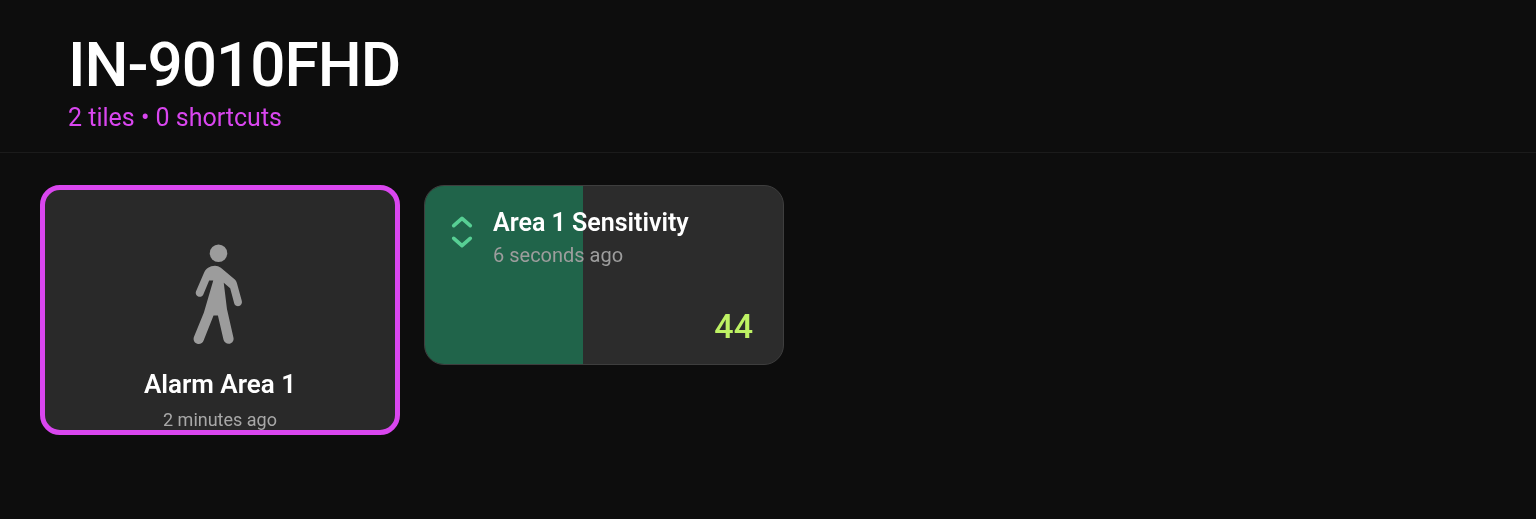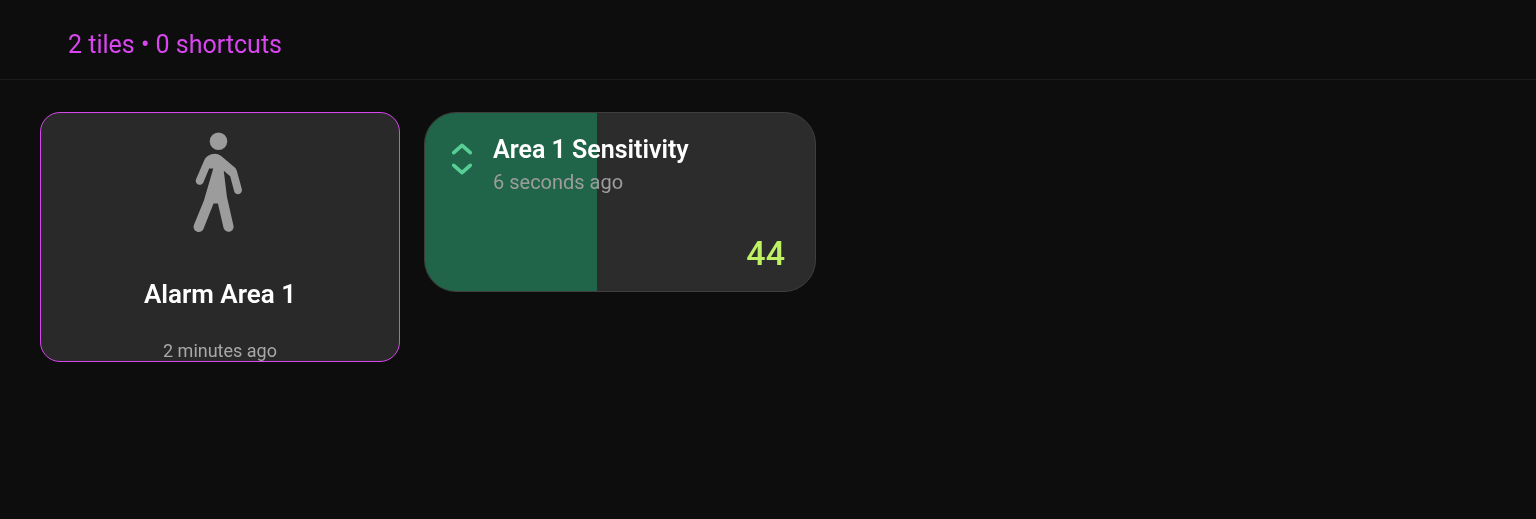--- a/index.html
+++ b/index.html
@@ -30,26 +30,26 @@
     .tiles {
       display: flex;
       gap: 24px;
       padding: 32px 40px;
     }
     
     .tile-motion {
       width: 360px;
       height: 250px;
       background: #292929;
-      border: 1px solid #d946ef;
+      border: 5px solid #d946ef;
       border-radius: 20px;
       display: flex;
       flex-direction: column;
       align-items: center;
-      justify-content: space-between;
+      justify-content: flex-end;
       padding-top: 16px;
     }
     .walk-icon {
       width: 80px;
       height: 110px;
       margin-bottom: 18px;
     }
     .walk-icon svg { display: block; }
     .tile-motion .tile-label {
       font-size: 26px;
@@ -57,24 +57,24 @@
       color: #ffffff;
     }
     .tile-motion .tile-time {
       font-size: 18px;
       font-weight: 400;
       color: #a8a8a8;
       margin-top: 10px;
     }
     
     .tile-sens {
-      width: 392px;
+      width: 360px;
       height: 180px;
       border: 1px solid #3e3e3e;
-      border-radius: 32px;
+      border-radius: 20px;
       position: relative;
       overflow: hidden;
       background: #2c2c2c;
     }
     .sens-fill {
       position: absolute;
       left: 0; top: 0; bottom: 0;
       background: #20644a;
     }
     .sens-content {
@@ -122,20 +122,21 @@
       bottom: 18px;
       font-size: 34px;
       font-weight: 500;
       color: #bef264;
     }
   </style>
 </head>
 <body>
 
 <div class="header">
+  <div class="title">IN-9010FHD</div>
   <div class="subtitle">2 tiles • 0 shortcuts</div>
 </div>
 
 <div class="tiles">
 
   <div class="tile-motion">
     <span class="walk-icon">
       <svg viewBox="0 0 24 36" width="70" height="105">
         <circle cx="13.2" cy="4.2" r="3" fill="#9c9c9c"></circle>
         <path d="M12 8.5 C10.2 8.5 8.8 9.5 8.2 11 L5.5 17.2 C5.2 17.9 5.5 18.7 6.2 19 C6.9 19.3 7.7 19 8 18.3 L10 13.5 L11.4 13.5 L8.2 24.5 L4.8 32.8 C4.4 33.8 4.9 34.9 5.9 35.2 C6.8 35.5 7.8 35 8.1 34.1 L11.5 25.5 L13 25.5 L14.9 33.8 C15.1 34.8 16.1 35.4 17.1 35.2 C18 35 18.6 34 18.3 33 L16.1 23.3 L15 14.3 L17.2 16.2 L18.6 21.4 C18.8 22.1 19.6 22.5 20.3 22.3 C21 22.1 21.4 21.3 21.2 20.6 L19.5 14.4 C19.3 13.7 18.9 13.2 18.3 12.8 L14 9.2 C13.4 8.8 12.7 8.5 12 8.5 Z" fill="#9c9c9c"></path>

